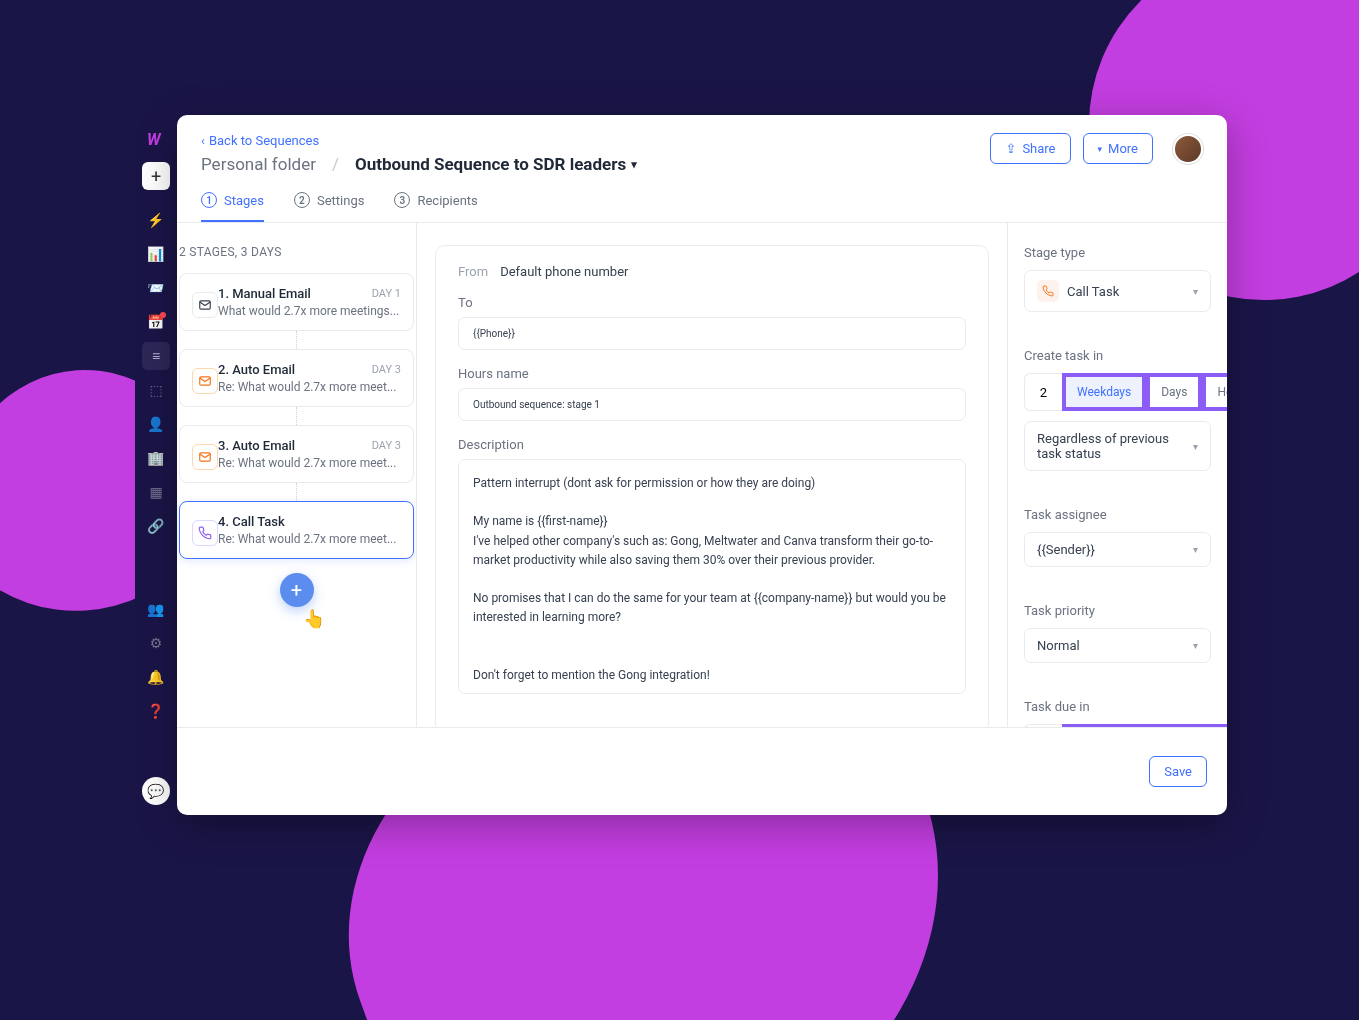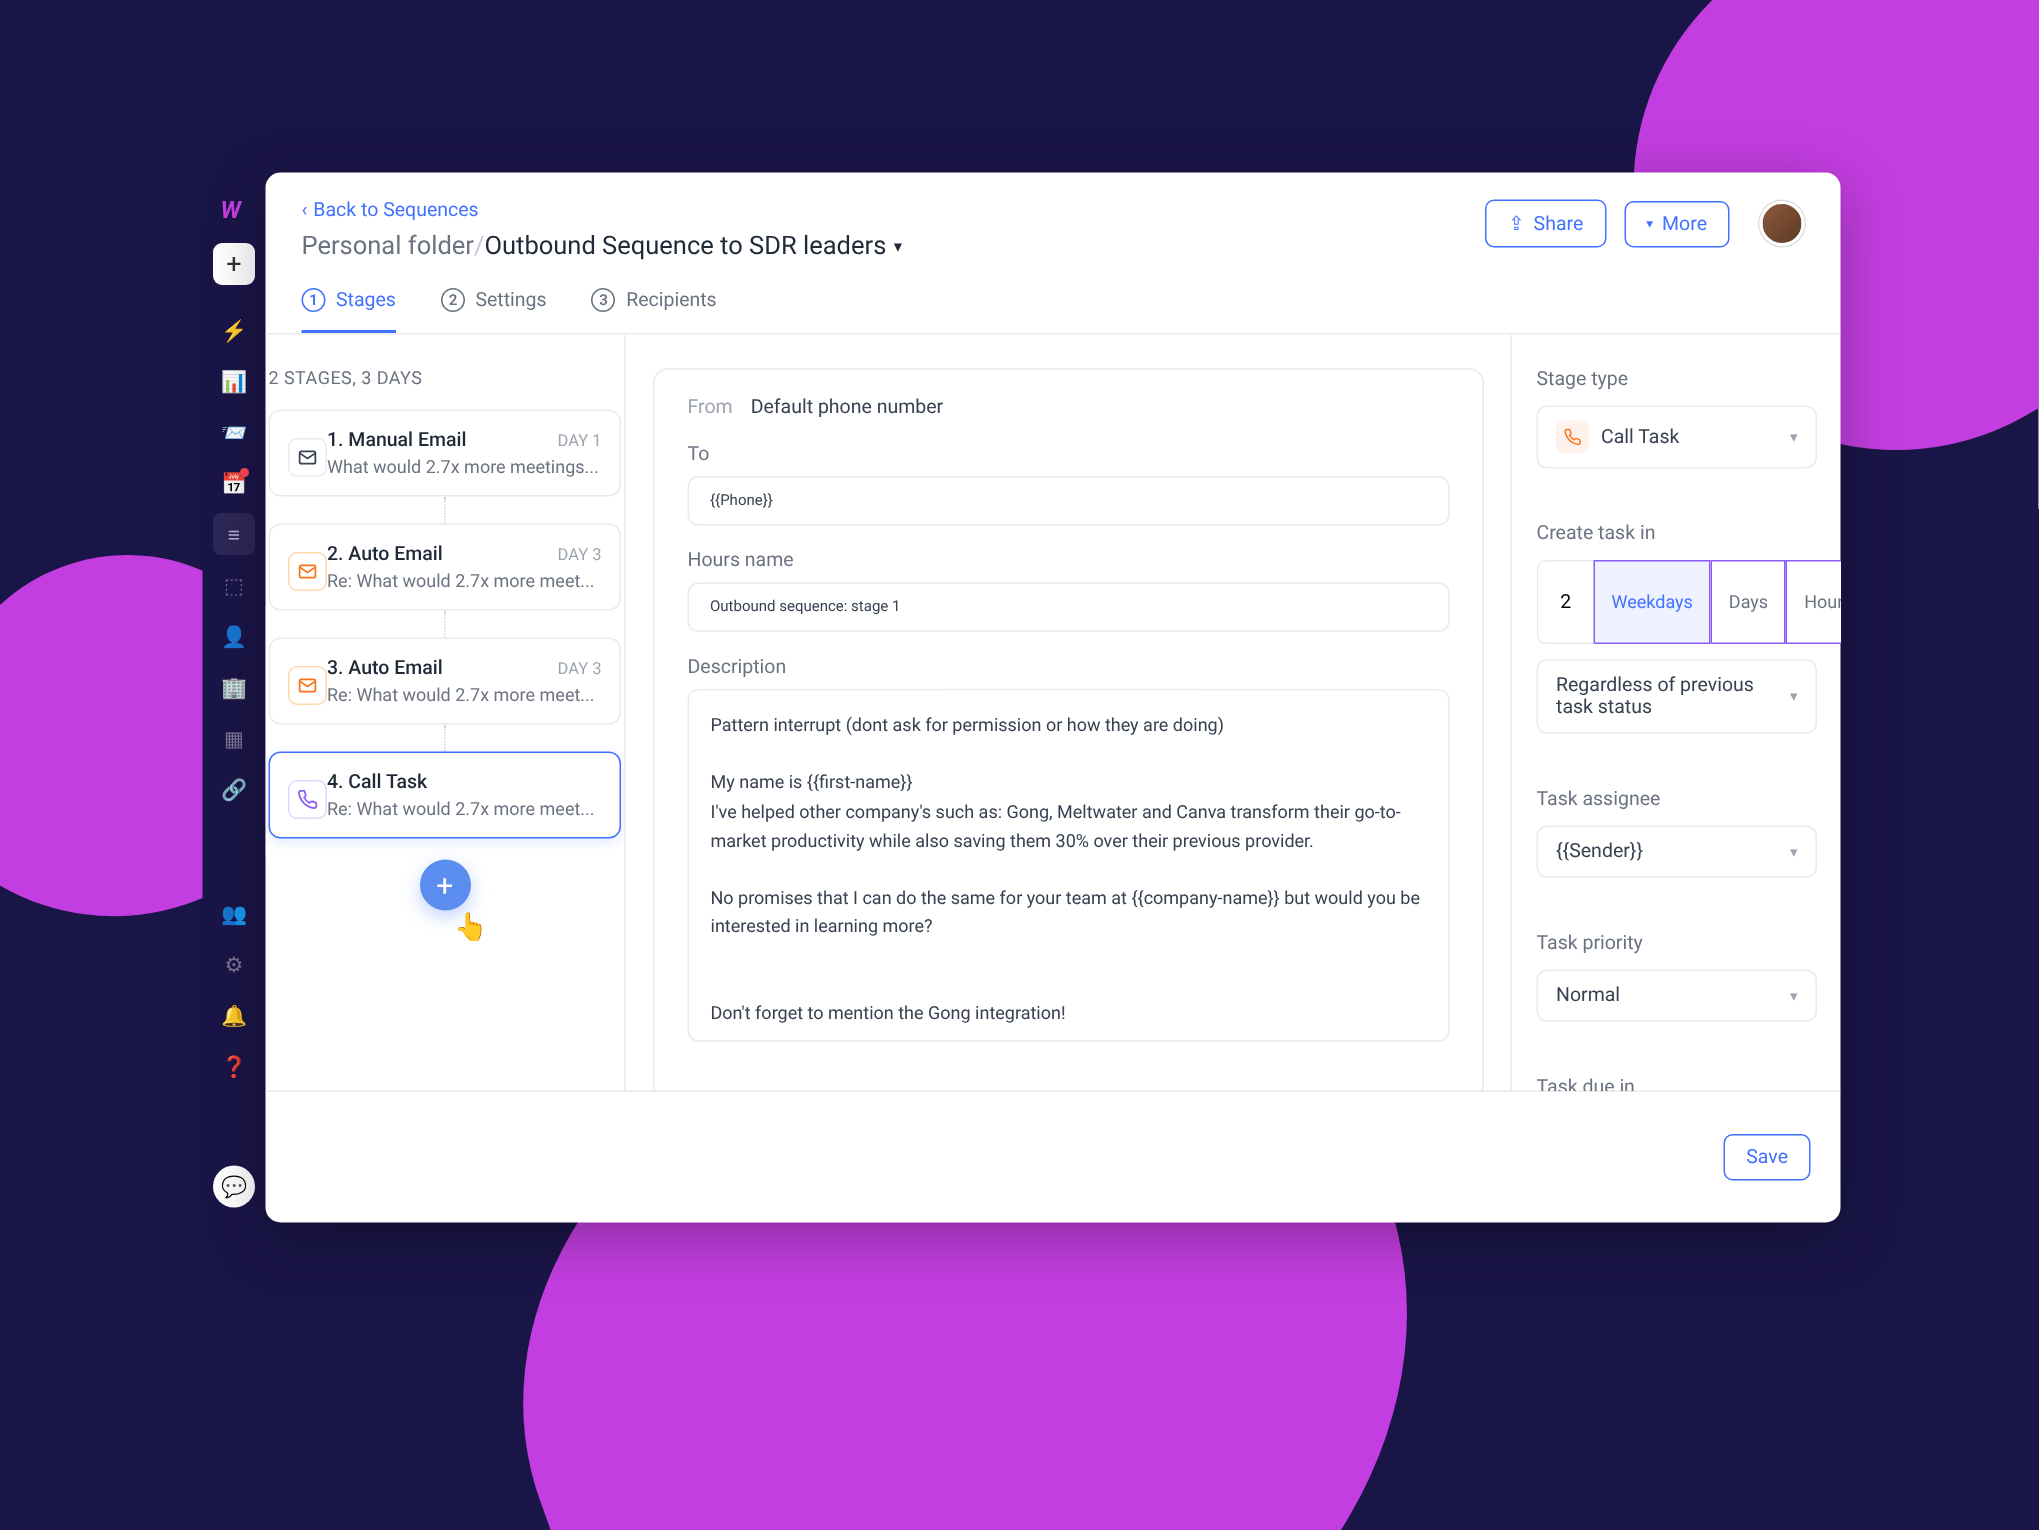--- a/index.html
+++ b/index.html
@@ -12,23 +12,23 @@
 .sidebar .add{width:28px;height:28px;background:#fff;border-radius:6px;display:flex;align-items:center;justify-content:center;font-size:18px;color:#333;margin-bottom:10px;cursor:pointer}
 .sidebar .icn{width:28px;height:28px;display:flex;align-items:center;justify-content:center;color:#7a7694;font-size:14px;cursor:pointer;border-radius:5px;position:relative}
 .sidebar .icn.active{background:#2d2757;color:#b8b0dd}
 .sidebar .icn .dot{position:absolute;top:4px;right:4px;width:6px;height:6px;background:#ff4757;border-radius:50%}
 .sidebar .spacer{flex:1}
 .sidebar .chat{width:28px;height:28px;background:#fff;border-radius:50%;display:flex;align-items:center;justify-content:center;color:#555;font-size:14px;margin-bottom:10px;cursor:pointer}
 .app{position:absolute;left:177px;top:115px;width:1050px;height:700px;background:#fff;border-radius:10px;box-shadow:0 10px 40px rgba(0,0,0,.3);display:flex;flex-direction:column;overflow:hidden;z-index:6}
 .hdr{padding:18px 24px 0;border-bottom:1px solid #e8eaed}
 .hdr-top{display:flex;justify-content:space-between;align-items:flex-start}
 .back{color:#4171ff;font-size:13px;cursor:pointer;display:flex;align-items:center;gap:4px;margin-bottom:6px}
-.crumb{font-size:17px;color:#6b7280;display:flex;gap:0}
+.crumb{font-size:17px;color:#6b7280;display:flex;gap:16px}
 .crumb .sep{color:#c5c9d0}
-.crumb .cur{color:#1f2937;font-weight:400;display:flex;align-items:center;gap:5px}
+.crumb .cur{color:#1f2937;font-weight:700;display:flex;align-items:center;gap:5px}
 .hdr-actions{display:flex;align-items:center;gap:12px}
 .btn{border:1px solid #4171ff;background:#fff;color:#4171ff;padding:7px 14px;border-radius:6px;font-size:13px;cursor:pointer;display:flex;align-items:center;gap:6px}
 .avatar{width:30px;height:30px;border-radius:50%;background:linear-gradient(135deg,#8b5a3c,#5d3a26);border:2px solid #fff;box-shadow:0 0 0 1px #ddd;margin-left:8px}
 .tabs{display:flex;gap:30px;margin-top:18px}
 .tab{display:flex;align-items:center;gap:7px;padding-bottom:12px;font-size:13px;color:#6b7280;cursor:pointer;border-bottom:2px solid transparent}
 .tab.active{color:#4171ff;border-bottom-color:#4171ff}
 .tab .num{width:16px;height:16px;border:1.5px solid currentColor;border-radius:50%;display:flex;align-items:center;justify-content:center;font-size:10px;font-weight:600}
 .body{flex:1;display:flex;overflow:hidden}
 .col1{width:240px;border-right:1px solid #e8eaed;padding:22px 2px;overflow-y:auto}
 .stages-hdr{font-size:12px;color:#6b7280;letter-spacing:.3px;margin-bottom:14px}
@@ -59,21 +59,21 @@
 .textarea{width:100%;border:1px solid #e8eaed;border-radius:7px;padding:14px;font-size:12px;color:#374151;background:#fff;min-height:235px;line-height:1.6;white-space:pre-wrap;resize:none;font-family:inherit}
 .col3{width:220px;border-left:1px solid #e8eaed;padding:22px 16px;overflow-y:auto}
 .side-lbl{font-size:13px;color:#6b7280;margin-bottom:10px;display:block}
 .side-section{margin-bottom:36px}
 .select{width:100%;border:1px solid #e8eaed;border-radius:7px;padding:9px 12px;font-size:13px;color:#374151;background:#fff;display:flex;align-items:center;justify-content:space-between;cursor:pointer}
 .select .icn-wrap{display:flex;align-items:center;gap:8px}
 .select .call-icn{width:22px;height:22px;background:#fef3ec;border-radius:5px;display:flex;align-items:center;justify-content:center;color:#f97316}
 .chev{color:#9ca3af;font-size:10px}
 .time-row{display:flex;gap:0;margin-bottom:10px}
 .time-input{width:38px;border:1px solid #e8eaed;border-radius:6px 0 0 6px;padding:8px 0;text-align:center;font-size:13px;border-right:none}
-.seg{border:1px solid #8b5cf6;padding:20px 11px;font-size:12px;color:#6b7280;background:#fff;cursor:pointer}
+.seg{border:4px solid #8b5cf6;padding:8px 11px;font-size:12px;color:#6b7280;background:#fff;cursor:pointer}
 .seg.active{background:#eef2ff;color:#4171ff}
 .seg:last-child{border-radius:0 6px 6px 0}
 .ftr{border-top:1px solid #e8eaed;padding:28px 20px;display:flex;justify-content:flex-end}
 svg{width:14px;height:14px}
 </style>
 </head>
 <body>
 
 <div class="blob1"></div>
 <div class="blob2"></div>

